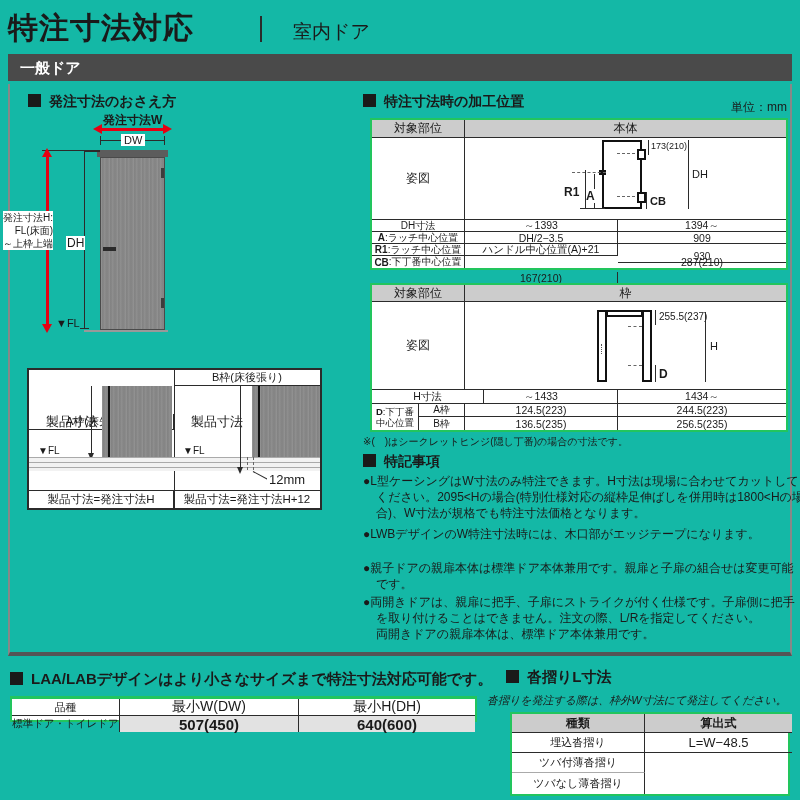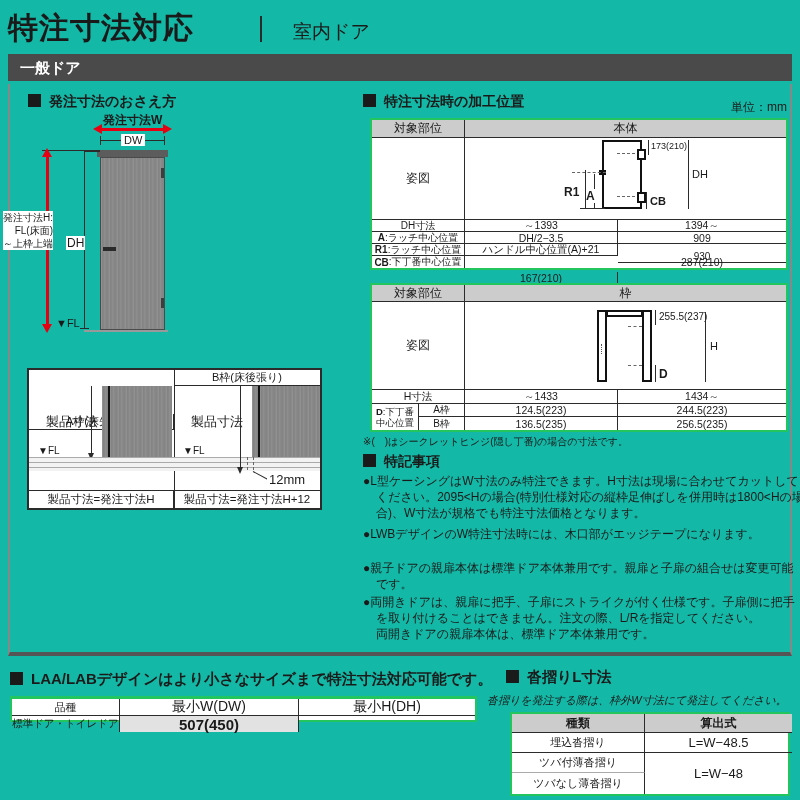--- a/index.html
+++ b/index.html
@@ -183,21 +183,21 @@
       <div class="dashh" style="left:163px;top:24px;width:14px;"></div>
       <div class="dashh" style="left:163px;top:63px;width:14px;"></div>
       <div class="line" style="left:190px;top:8px;width:1px;height:15px;"></div>
       <div class="t" style="left:194px;top:9px;font-size:10px;">255.5(237)</div>
       <div class="line" style="left:240px;top:10px;width:1px;height:70px;"></div>
       <div class="t" style="left:245px;top:38px;font-size:11px;">H</div>
       <div class="line" style="left:190px;top:63px;width:1px;height:17px;"></div>
       <div class="t" style="left:194px;top:65px;font-size:12px;font-weight:bold;">D</div>
     </div>
 
-    <div class="cell br bb" style="left:0;top:105px;width:93px;height:14px;font-size:10.5px;">H寸法</div>
+    <div class="cell br bb" style="left:0;top:105px;width:112px;height:14px;font-size:10.5px;">H寸法</div>
     <div class="cell br bb" style="left:93px;top:105px;width:153px;height:14px;font-size:10.5px;">～1433</div>
     <div class="cell bb" style="left:246px;top:105px;width:168px;height:14px;font-size:10.5px;">1434～</div>
 
     <div class="cell br" style="left:0;top:119px;width:47px;height:26px;font-size:9.5px;line-height:1.2;">
         <span class="pre"><b>D</b><span>:下丁番
 中心位置</span></span>
       </div>
     <div class="cell br bb" style="left:47px;top:119px;width:46px;height:13px;font-size:10px;">A枠</div>
     <div class="cell br bb" style="left:93px;top:119px;width:153px;height:13px;font-size:10.5px;">124.5(223)</div>
     <div class="cell bb" style="left:246px;top:119px;width:168px;height:13px;font-size:10.5px;">244.5(223)</div>
@@ -215,27 +215,27 @@
   <div class="bullet" style="left:363px;top:594px;">●両開きドアは、親扉に把手、子扉にストライクが付く仕様です。子扉側に把手を取り付けることはできません。注文の際、L/Rを指定してください。
 両開きドアの親扉本体は、標準ドア本体兼用です。</div>
 
   <div class="t sec-head" style="left:10px;top:670px;font-size:15px;"><span class="sqm"></span><span>LAA/LABデザインはより小さなサイズまで特注寸法対応可能です。</span></div>
   <div class="tbl" style="left:10px;top:696px;width:467px;height:26px;border-top-width:3px;">
     <div class="cell br bb" style="left:0;top:0;width:108px;height:17px;font-size:11px;">品種</div>
     <div class="cell br bb" style="left:108px;top:0;width:179px;height:17px;font-size:14px;">最小W(DW)</div>
     <div class="cell bb" style="left:287px;top:0;width:176px;height:17px;font-size:14px;">最小H(DH)</div>
     <div class="cell br" style="left:0;top:17px;width:108px;height:16px;font-size:10.5px;">標準ドア・トイレドア</div>
     <div class="cell br valbg" style="left:108px;top:17px;width:179px;height:16px;font-size:15px;font-weight:bold;">507(450)</div>
+    <div class="cell valbg" style="left:287px;top:17px;width:176px;height:16px;font-size:15px;font-weight:bold;">640(600)</div>
   </div>
 
   <div class="t sec-head" style="left:506px;top:668px;font-size:15px;"><span class="sqm"></span><span>沓摺りL寸法</span></div>
   <div class="t" style="left:487px;top:693px;font-size:11px;font-style:italic;">沓摺りを発注する際は、枠外W寸法にて発注してください。</div>
   <div class="tbl" style="left:510px;top:712px;width:280px;height:84px;">
     <div class="cell br bb hdrbg" style="left:0;top:0;width:133px;height:19px;font-size:12px;font-weight:bold;">種類</div>
     <div class="cell br bb" style="left:0;top:19px;width:133px;height:20px;font-size:11px;">埋込沓摺り</div>
     <div class="cell bb hdrbg" style="left:133px;top:0;width:147px;height:19px;font-size:12px;font-weight:bold;">算出式</div>
     <div class="cell bb" style="left:133px;top:19px;width:147px;height:20px;font-size:13px;">L=W−48.5</div>
     <div class="cell br" style="left:0;top:39px;width:133px;height:20px;font-size:11px;border-bottom:1px solid #aaa;">ツバ付薄沓摺り</div>
     <div class="cell br" style="left:0;top:59px;width:133px;height:21px;font-size:11px;">ツバなし薄沓摺り</div>
-    <div class="cell" style="left:133px;top:39px;width:147px;height:41px;font-size:13px;">L=W−48</div>
   </div>
 
 </div>
 
 </body></html>

